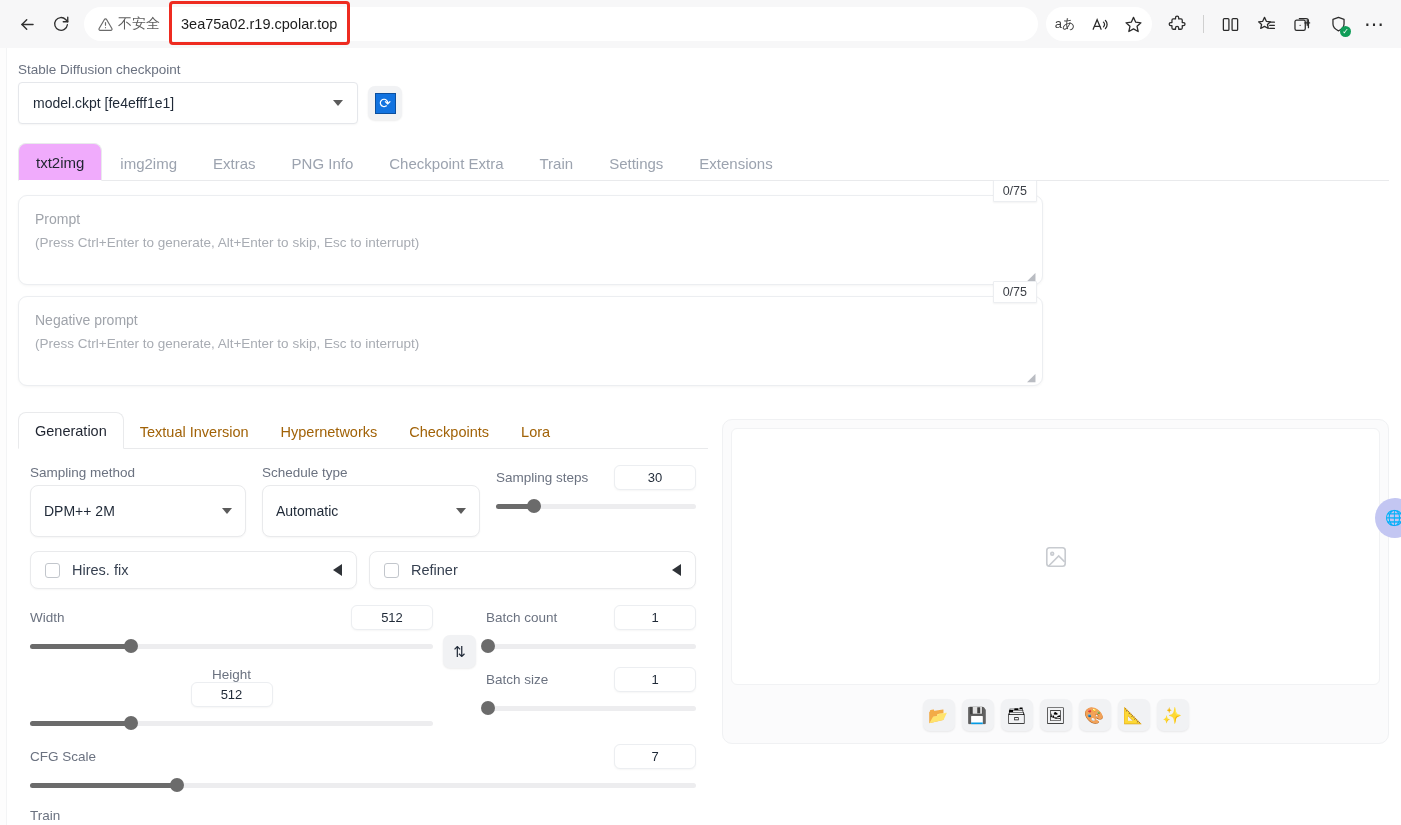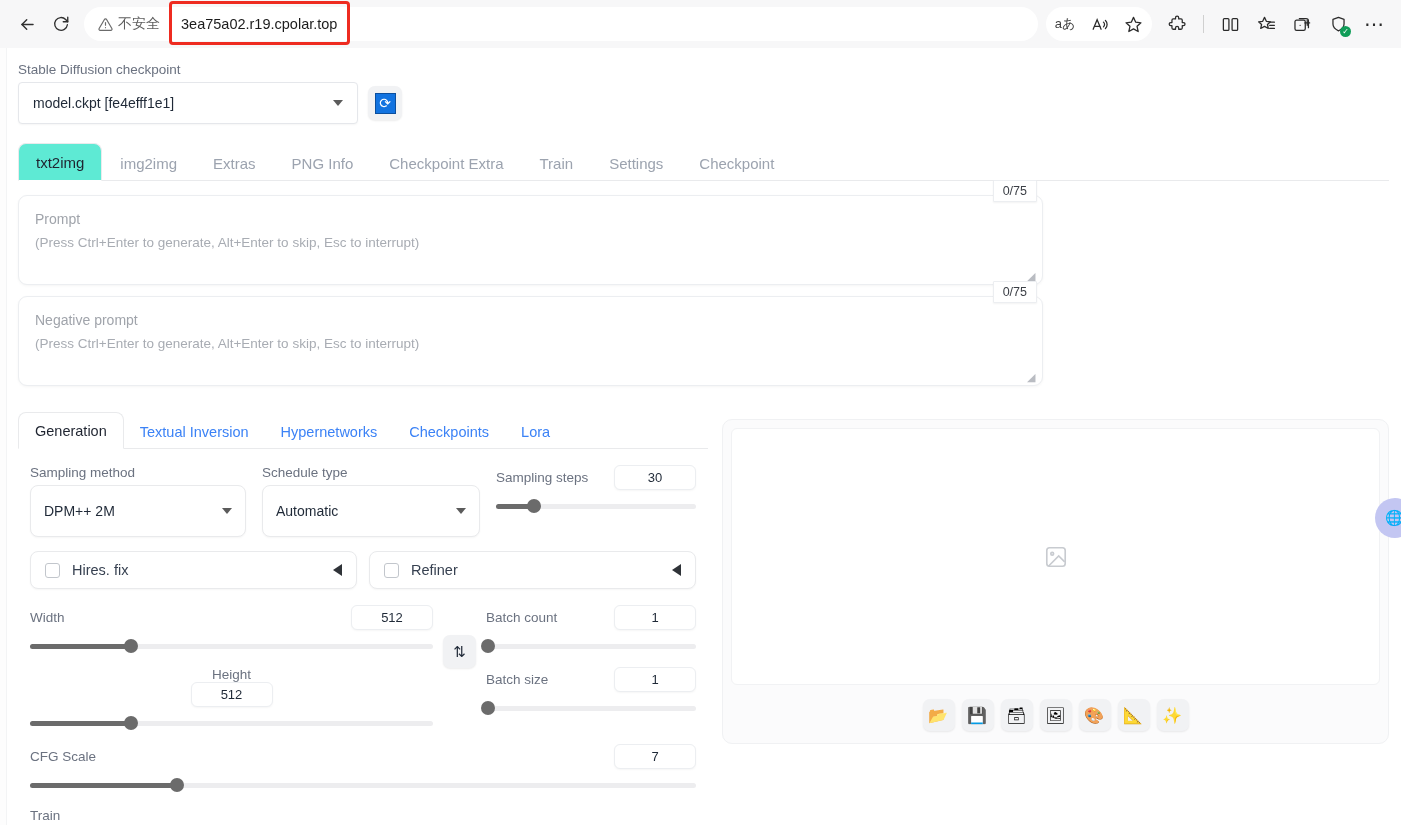--- a/index.html
+++ b/index.html
@@ -100,21 +100,21 @@
   }
 
   
   .tabbar { display: flex; align-items: flex-end; border-bottom: 1px solid #e9eaec; margin-top: 18px; }
   .tab {
     font-size: 15px; color: #9ca3af; padding: 10px 17px 9px;
     border: 1px solid transparent; border-bottom: none;
     position: relative; top: 1px;
   }
   .tab.active {
-    color: #1f2430; background: #5eead4;
+    color: #1f2430; background: #f0abfc;
     border-color: #e9eaec; border-top-left-radius: 8px; border-top-right-radius: 8px;
     border-bottom: 1px solid #fff;
   }
 
   
   .prompt-region { display: flex; gap: 14px; padding-top: 14px; }
   .prompt-col { flex: 0 0 1025px; position: relative; }
   .ta-wrap { position: relative; margin-bottom: 11px; }
   .counter {
     position: absolute; right: 6px; top: -15px;
@@ -163,21 +163,21 @@
     display: flex; align-items: center; justify-content: center; font-size: 17px;
     box-shadow: 0 1px 2px rgba(0,0,0,.08);
   }
 
   
   .lower { display: flex; gap: 14px; margin-top: 14px; }
   .left-panel { flex: 0 0 690px; }
   .right-panel { flex: 1 1 auto; }
 
   .subtabbar { display: flex; align-items: flex-end; border-bottom: 1px solid #e9eaec; }
-  .subtab { font-size: 14.5px; color: #3b82f6; padding: 10px 16px 9px; position: relative; top: 1px; }
+  .subtab { font-size: 14.5px; color: #a16207; padding: 10px 16px 9px; position: relative; top: 1px; }
   .subtab.active {
     color: #1f2430; background:#fff; border:1px solid #e9eaec; border-bottom:1px solid #fff;
     border-top-left-radius: 8px; border-top-right-radius: 8px;
   }
 
   .gen-body { padding: 16px 12px 0 12px; }
   .row { display: flex; gap: 16px; }
   .col-samp { flex: 0 0 216px; }
   .col-sched { flex: 0 0 218px; }
   .col-steps { flex: 1 1 auto; }
@@ -372,21 +372,21 @@
     </div>
 
     <div class="tabbar">
       <div class="tab active">txt2img</div>
       <div class="tab">img2img</div>
       <div class="tab">Extras</div>
       <div class="tab">PNG Info</div>
       <div class="tab">Checkpoint Extra</div>
       <div class="tab">Train</div>
       <div class="tab">Settings</div>
-      <div class="tab">Checkpoint</div>
+      <div class="tab">Extensions</div>
     </div>
 
     <div class="prompt-region">
       <div class="prompt-col">
         <div class="ta-wrap">
           <div class="counter">0/75</div>
           <div class="textarea">
             <div class="ta-line1">Prompt</div>
             <div class="ta-line2">(Press Ctrl+Enter to generate, Alt+Enter to skip, Esc to interrupt)</div>
             <div class="resize-grip">◢</div>

